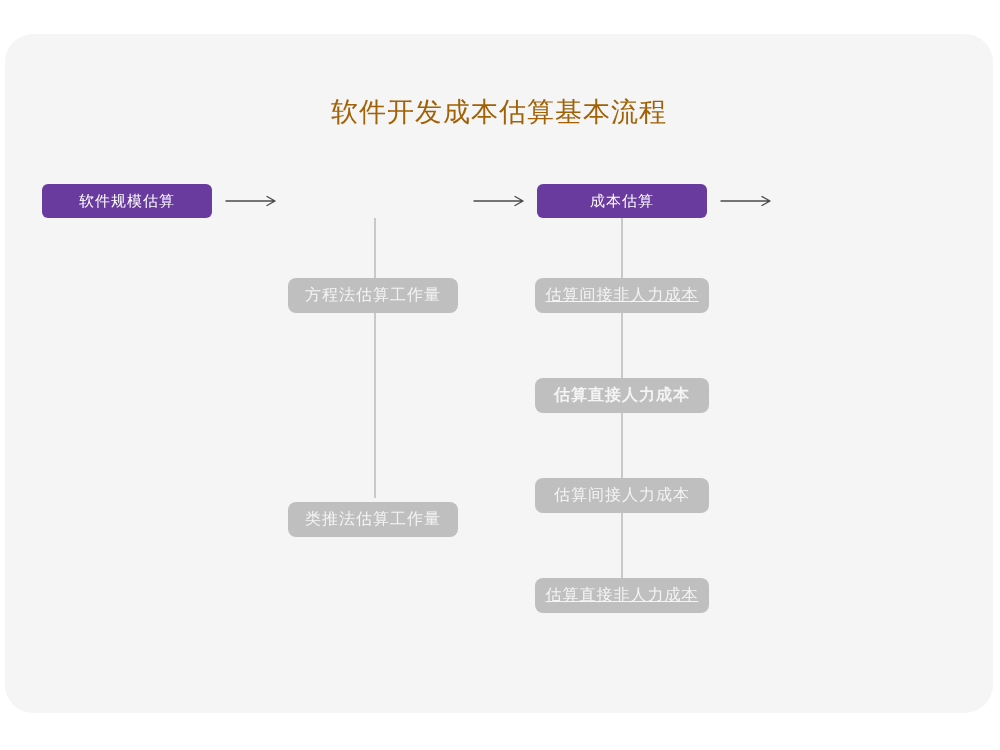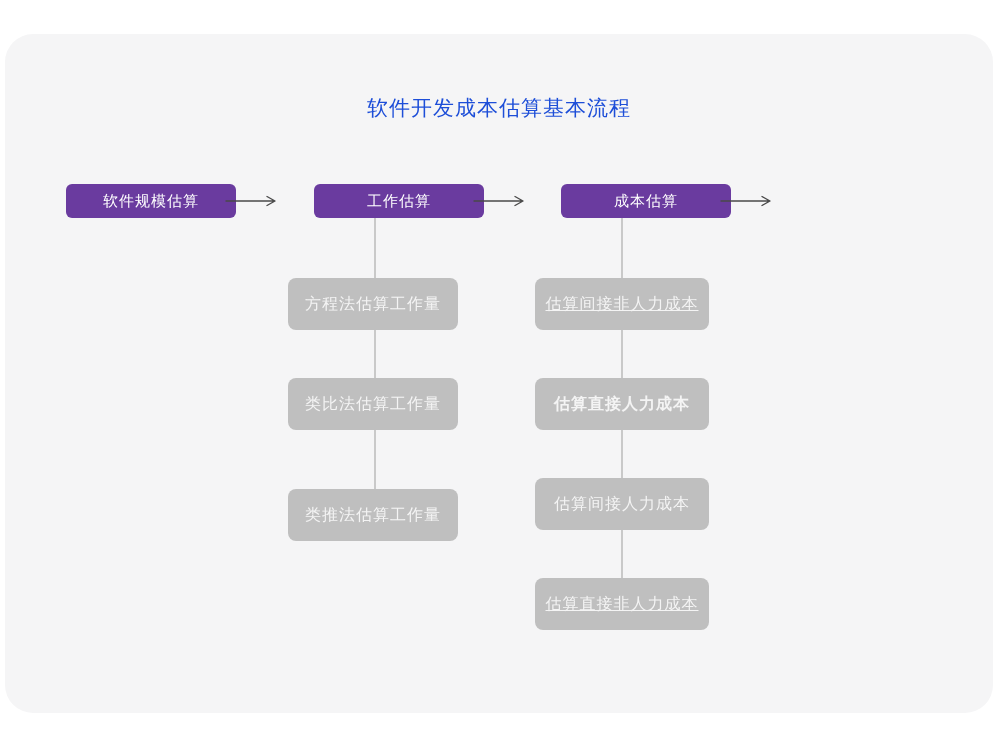--- a/index.html
+++ b/index.html
@@ -14,46 +14,45 @@
     left: 5px; top: 34px;
     width: 988px; height: 679px;
     background: #f5f5f6;
     border-radius: 28px;
   }
   .title {
     position: absolute;
     left: 0; top: 60px;
     width: 100%;
     text-align: center;
-    font-size: 21px;
+    font-size: 27px;
     font-weight: 500;
-    color: #1d4ed8;
+    color: #a16207;
     letter-spacing: 1px;
   }
   .node {
     position: absolute;
     height: 34px;
     width: 170px;
     border-radius: 6px;
     display: flex;
     align-items: center;
     justify-content: center;
     font-size: 15px;
     letter-spacing: 1px;
   }
   .node.primary {
     background: #6a3b9f;
     color: #ffffff;
     top: 150px;
-    margin-left: 24px;
   }
   .node.sub {
     background: #bfbfbf;
     color: #f4f4f4;
-    height: 52px;
+    height: 35px;
     border-radius: 8px;
     font-size: 16px;
   }
   .arrow {
     position: absolute;
     top: 161px;
     width: 62px;
     height: 12px;
     display: flex;
     align-items: center;
@@ -78,39 +77,37 @@
   <div class="connector" style="left: 616px; top: 184px; height: 380px;"></div>
 
   <div class="node primary" style="left: 37px;">软件规模估算</div>
 
   <div class="arrow" style="left: 215px;">
     <svg width="52" height="12" viewBox="0 0 52 12">
       <path d="M1 6 H49 M42 1.5 L50 6 L42 10.5" stroke="#4a4a4a" stroke-width="1.4" fill="none" stroke-linecap="round" stroke-linejoin="round"></path>
     </svg>
   </div>
 
-  <div class="node primary" style="left: 285px;">工作估算</div>
 
   <div class="arrow" style="left: 463px;">
     <svg width="52" height="12" viewBox="0 0 52 12">
       <path d="M1 6 H49 M42 1.5 L50 6 L42 10.5" stroke="#4a4a4a" stroke-width="1.4" fill="none" stroke-linecap="round" stroke-linejoin="round"></path>
     </svg>
   </div>
 
   <div class="node primary" style="left: 532px;">成本估算</div>
 
   <div class="arrow" style="left: 710px;">
     <svg width="52" height="12" viewBox="0 0 52 12">
       <path d="M1 6 H49 M42 1.5 L50 6 L42 10.5" stroke="#4a4a4a" stroke-width="1.4" fill="none" stroke-linecap="round" stroke-linejoin="round"></path>
     </svg>
   </div>
 
 
   <div class="node sub col1" style="top: 244px;">方程法估算工作量</div>
-  <div class="node sub col1" style="top: 344px;">类比法估算工作量</div>
-  <div class="node sub col1" style="top: 455px;">类推法估算工作量</div>
+  <div class="node sub col1" style="top: 468px;">类推法估算工作量</div>
 
   <div class="node sub col2" style="top: 244px; width: 174px; text-decoration: underline;">估算间接非人力成本</div>
   <div class="node sub col2" style="top: 344px; width: 174px; font-weight: bold;">估算直接人力成本</div>
   <div class="node sub col2" style="top: 444px; width: 174px;">估算间接人力成本</div>
   <div class="node sub col2" style="top: 544px; width: 174px; text-decoration: underline;">估算直接非人力成本</div>
 
 </div>
 
 </body></html>

